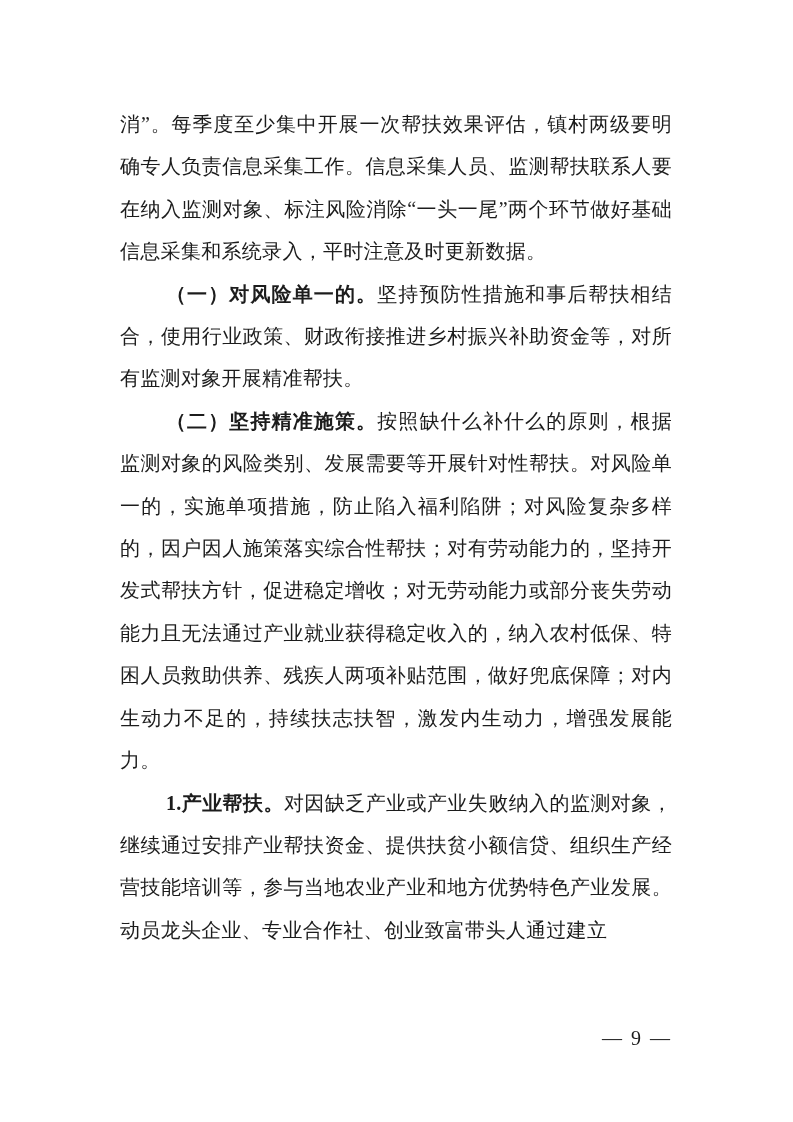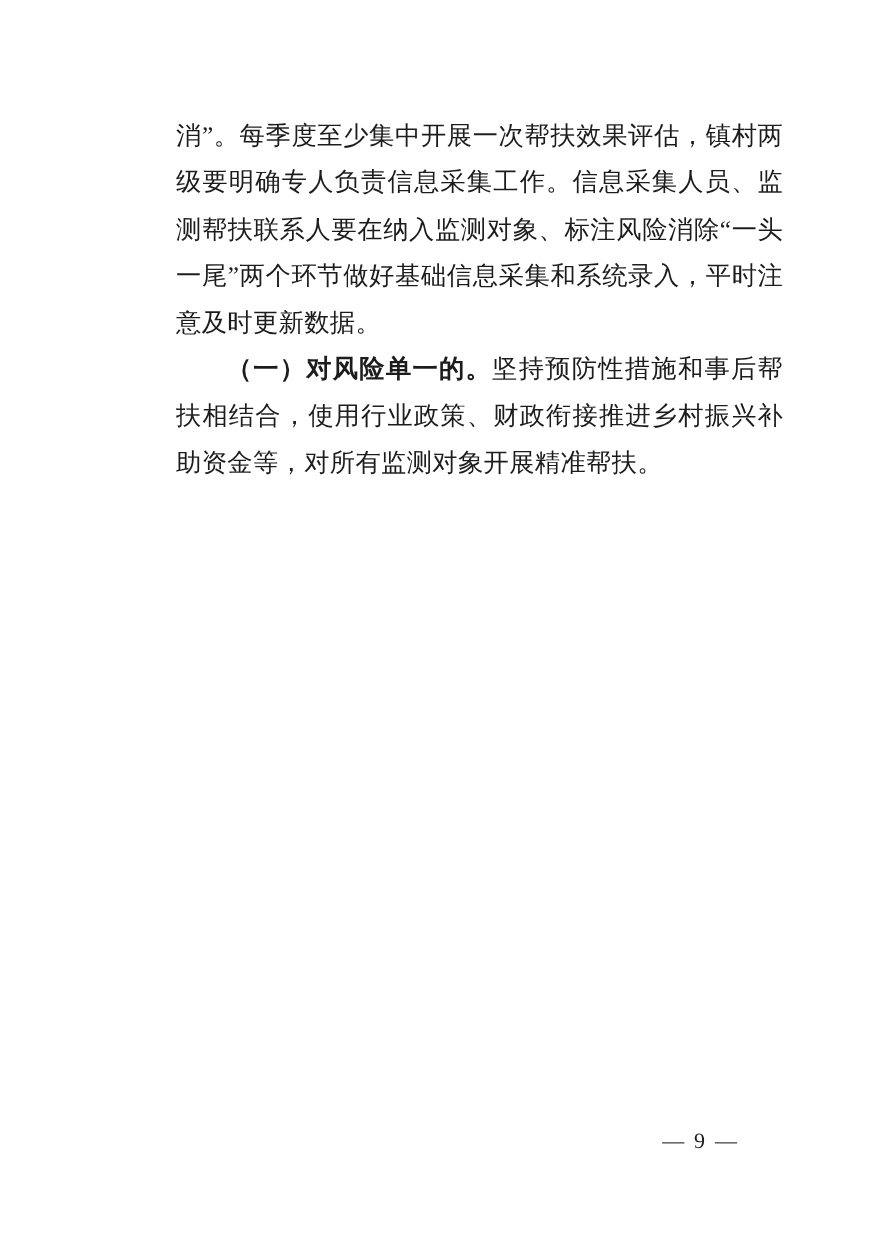--- a/index.html
+++ b/index.html
@@ -15,26 +15,25 @@
     margin: 0 auto;
     overflow: hidden;
     font-family: "Liberation Serif", "DejaVu Serif", serif;
     color: #1c1c1c;
   }
   .content {
     position: absolute;
     left: 120px;
     top: 103px;
     width: 552px;
-    font-size: 23px;
+    font-size: 20px;
     line-height: 42.4px;
     text-align: justify;
     text-justify: inter-character;
     letter-spacing: 0.3px;
-    margin-left: 40px;
   }
   .content p {
     margin: 0;
     padding: 0;
   }
   p.indent {
     text-indent: 46px;
   }
   p.heading {
     font-weight: 700;
@@ -59,19 +58,21 @@
 
 <div class="page">
 
   <div class="content">
 
     <p>消”。每季度至少集中开展一次帮扶效果评估，镇村两级要明确专人负责信息采集工作。信息采集人员、监测帮扶联系人要在纳入监测对象、标注风险消除“一头一尾”两个环节做好基础信息采集和系统录入，平时注意及时更新数据。</p>
 
 
     <p class="indent"><span class="lead">（一）对风险单一的。</span><span>坚持预防性措施和事后帮扶相结合，使用行业政策、财政衔接推进乡村振兴补助资金等，对所有监测对象开展精准帮扶。</span></p>
 
+    <p class="indent"><span class="lead">（二）坚持精准施策。</span><span>按照缺什么补什么的原则，根据监测对象的风险类别、发展需要等开展针对性帮扶。对风险单一的，实施单项措施，防止陷入福利陷阱；对风险复杂多样的，因户因人施策落实综合性帮扶；对有劳动能力的，坚持开发式帮扶方针，促进稳定增收；对无劳动能力或部分丧失劳动能力且无法通过产业就业获得稳定收入的，纳入农村低保、特困人员救助供养、残疾人两项补贴范围，做好兜底保障；对内生动力不足的，持续扶志扶智，激发内生动力，增强发展能力。</span></p>
 
+    <p class="indent"><span class="lead">1.产业帮扶。</span><span>对因缺乏产业或产业失败纳入的监测对象，继续通过安排产业帮扶资金、提供扶贫小额信贷、组织生产经营技能培训等，参与当地农业产业和地方优势特色产业发展。动员龙头企业、专业合作社、创业致富带头人通过建立</span></p>
 
   </div>
 
   <div class="footer">— 9 —</div>
 
 </div>
 
 </body></html>

